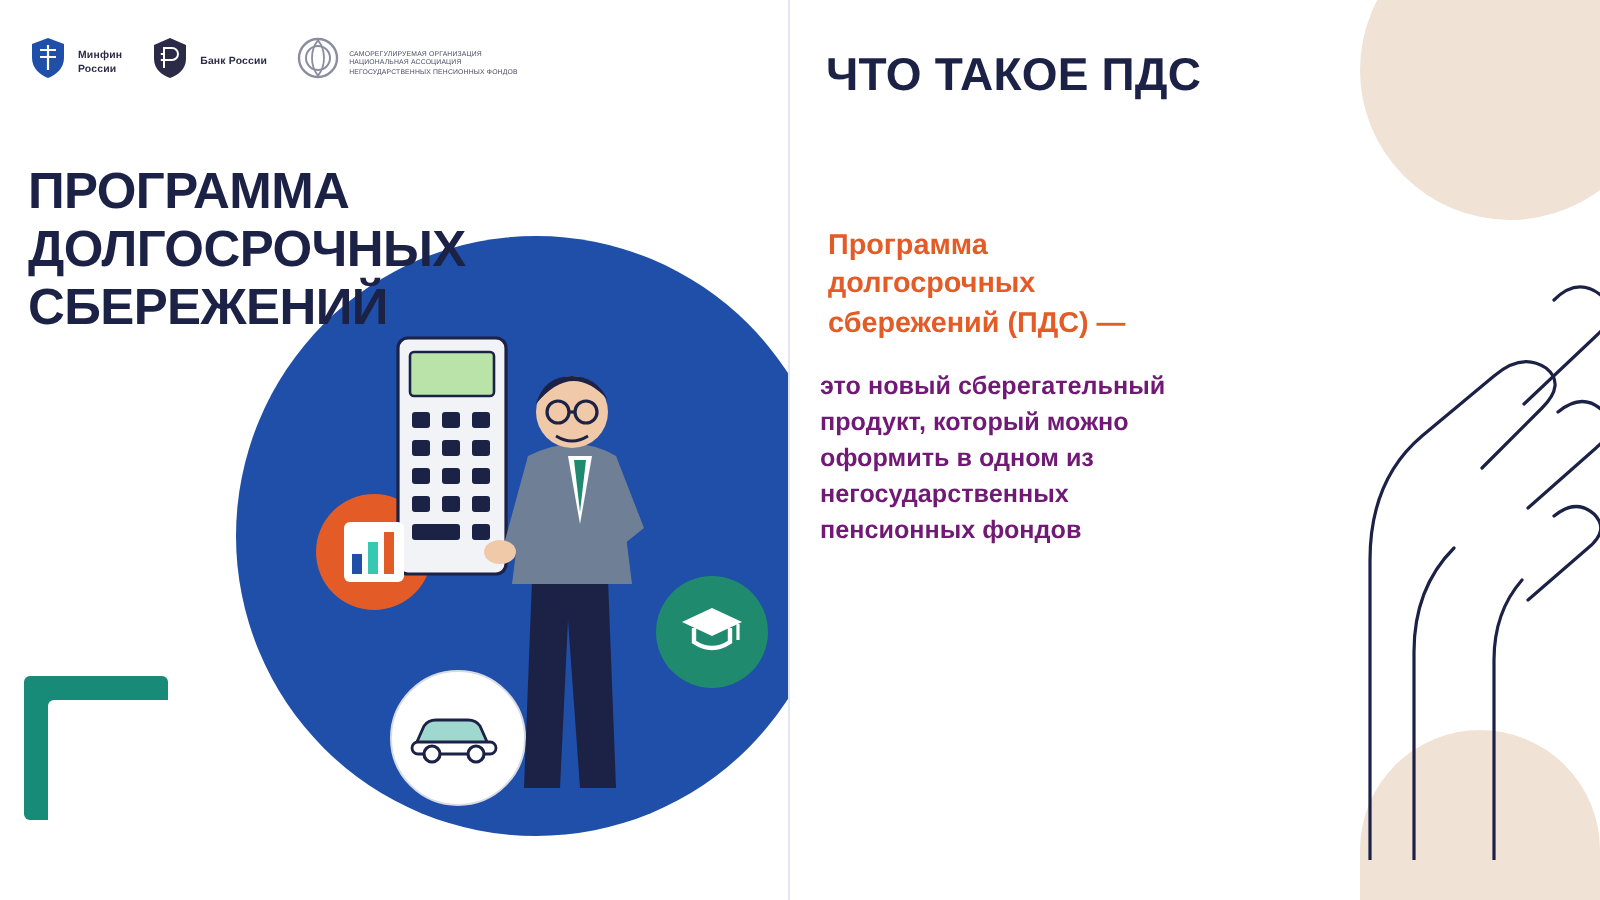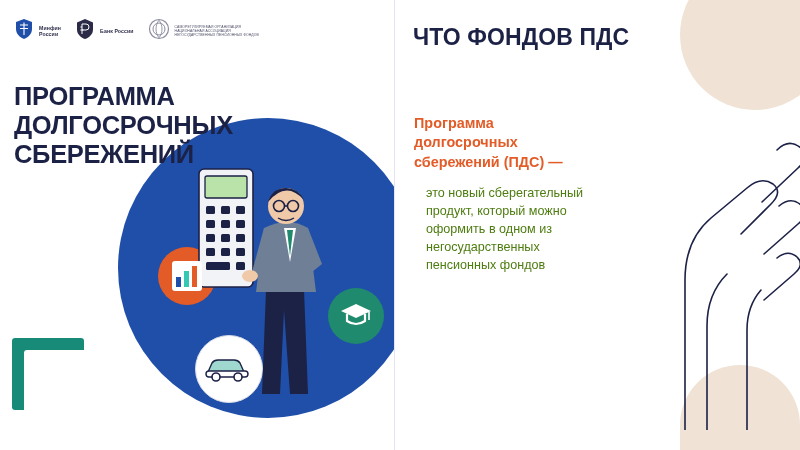--- a/index.html
+++ b/index.html
@@ -170,27 +170,28 @@
     width: 235px;
     font-size: 14.4px;
     font-weight: 700;
     line-height: 1.34;
     color: #e35b27;
     white-space: pre-line;
     z-index: 6;
   }
   .body-text {
     position: absolute;
-    left: 31px; top: 185px;
+    left: 15px; top: 185px;
     width: 205px;
     font-size: 12.6px;
     line-height: 1.42;
-    color: #4d7c0f;
-    white-space: pre-line;
-    z-index: 6;
+    color: #701a75;
+    white-space: pre-line;
+    z-index: 6;
+    font-weight: bold;
   }
 
   
   .illus { position: absolute; left: 232px; top: 30px; z-index: 5; }
 </style>
 </head>
 <body>
 
 <div class="slide">
 
@@ -304,21 +305,21 @@
       <circle cx="34" cy="25" r="4" fill="#ffffff" stroke="#1c2146" stroke-width="1.6"></circle>
     </svg>
   </div>
 
   <div class="poster-divider"></div>
 
   <div class="right">
     <div class="beige-shape"></div>
     <div class="beige-shape2"></div>
 
-    <div class="slide-title">ЧТО ФОНДОВ ПДС</div>
+    <div class="slide-title">ЧТО ТАКОЕ ПДС</div>
     <div class="lead">Программа
 долгосрочных
 сбережений (ПДС) —</div>
     <div class="body-text">это новый сберегательный
 продукт, который можно
 оформить в одном из
 негосударственных
 пенсионных фондов</div>
 
     <svg class="illus" width="180" height="400" viewBox="0 0 180 400">

